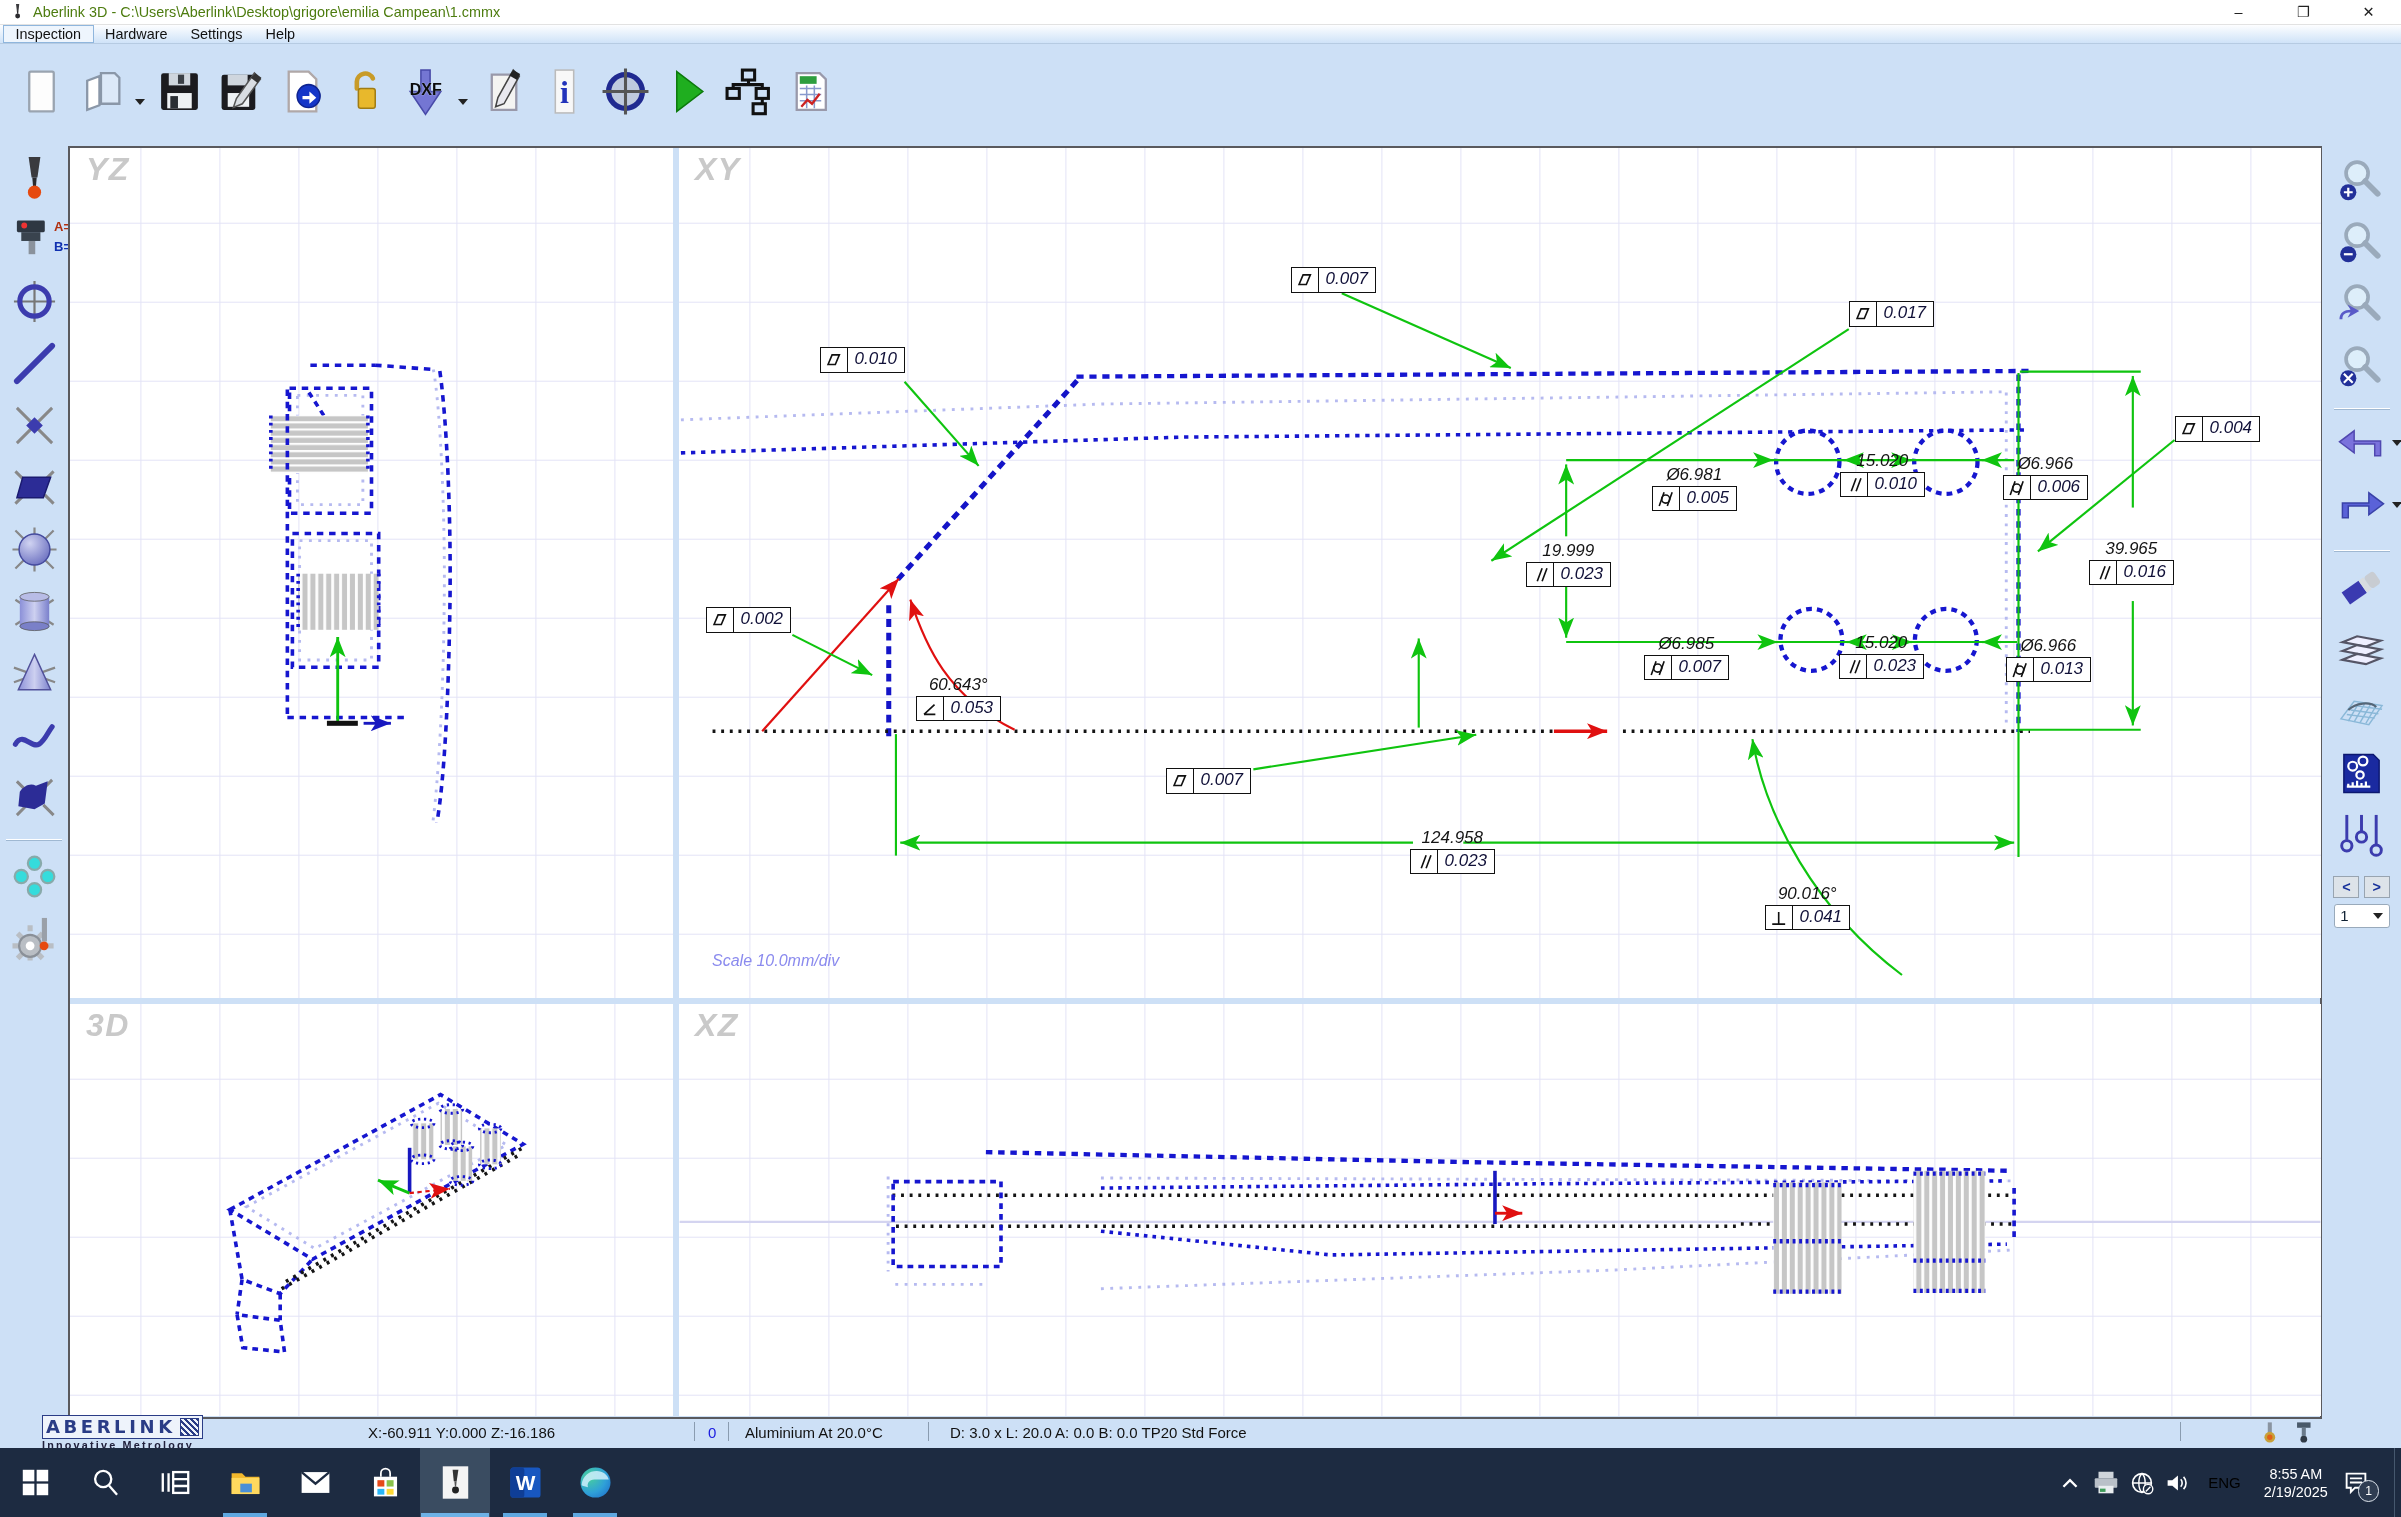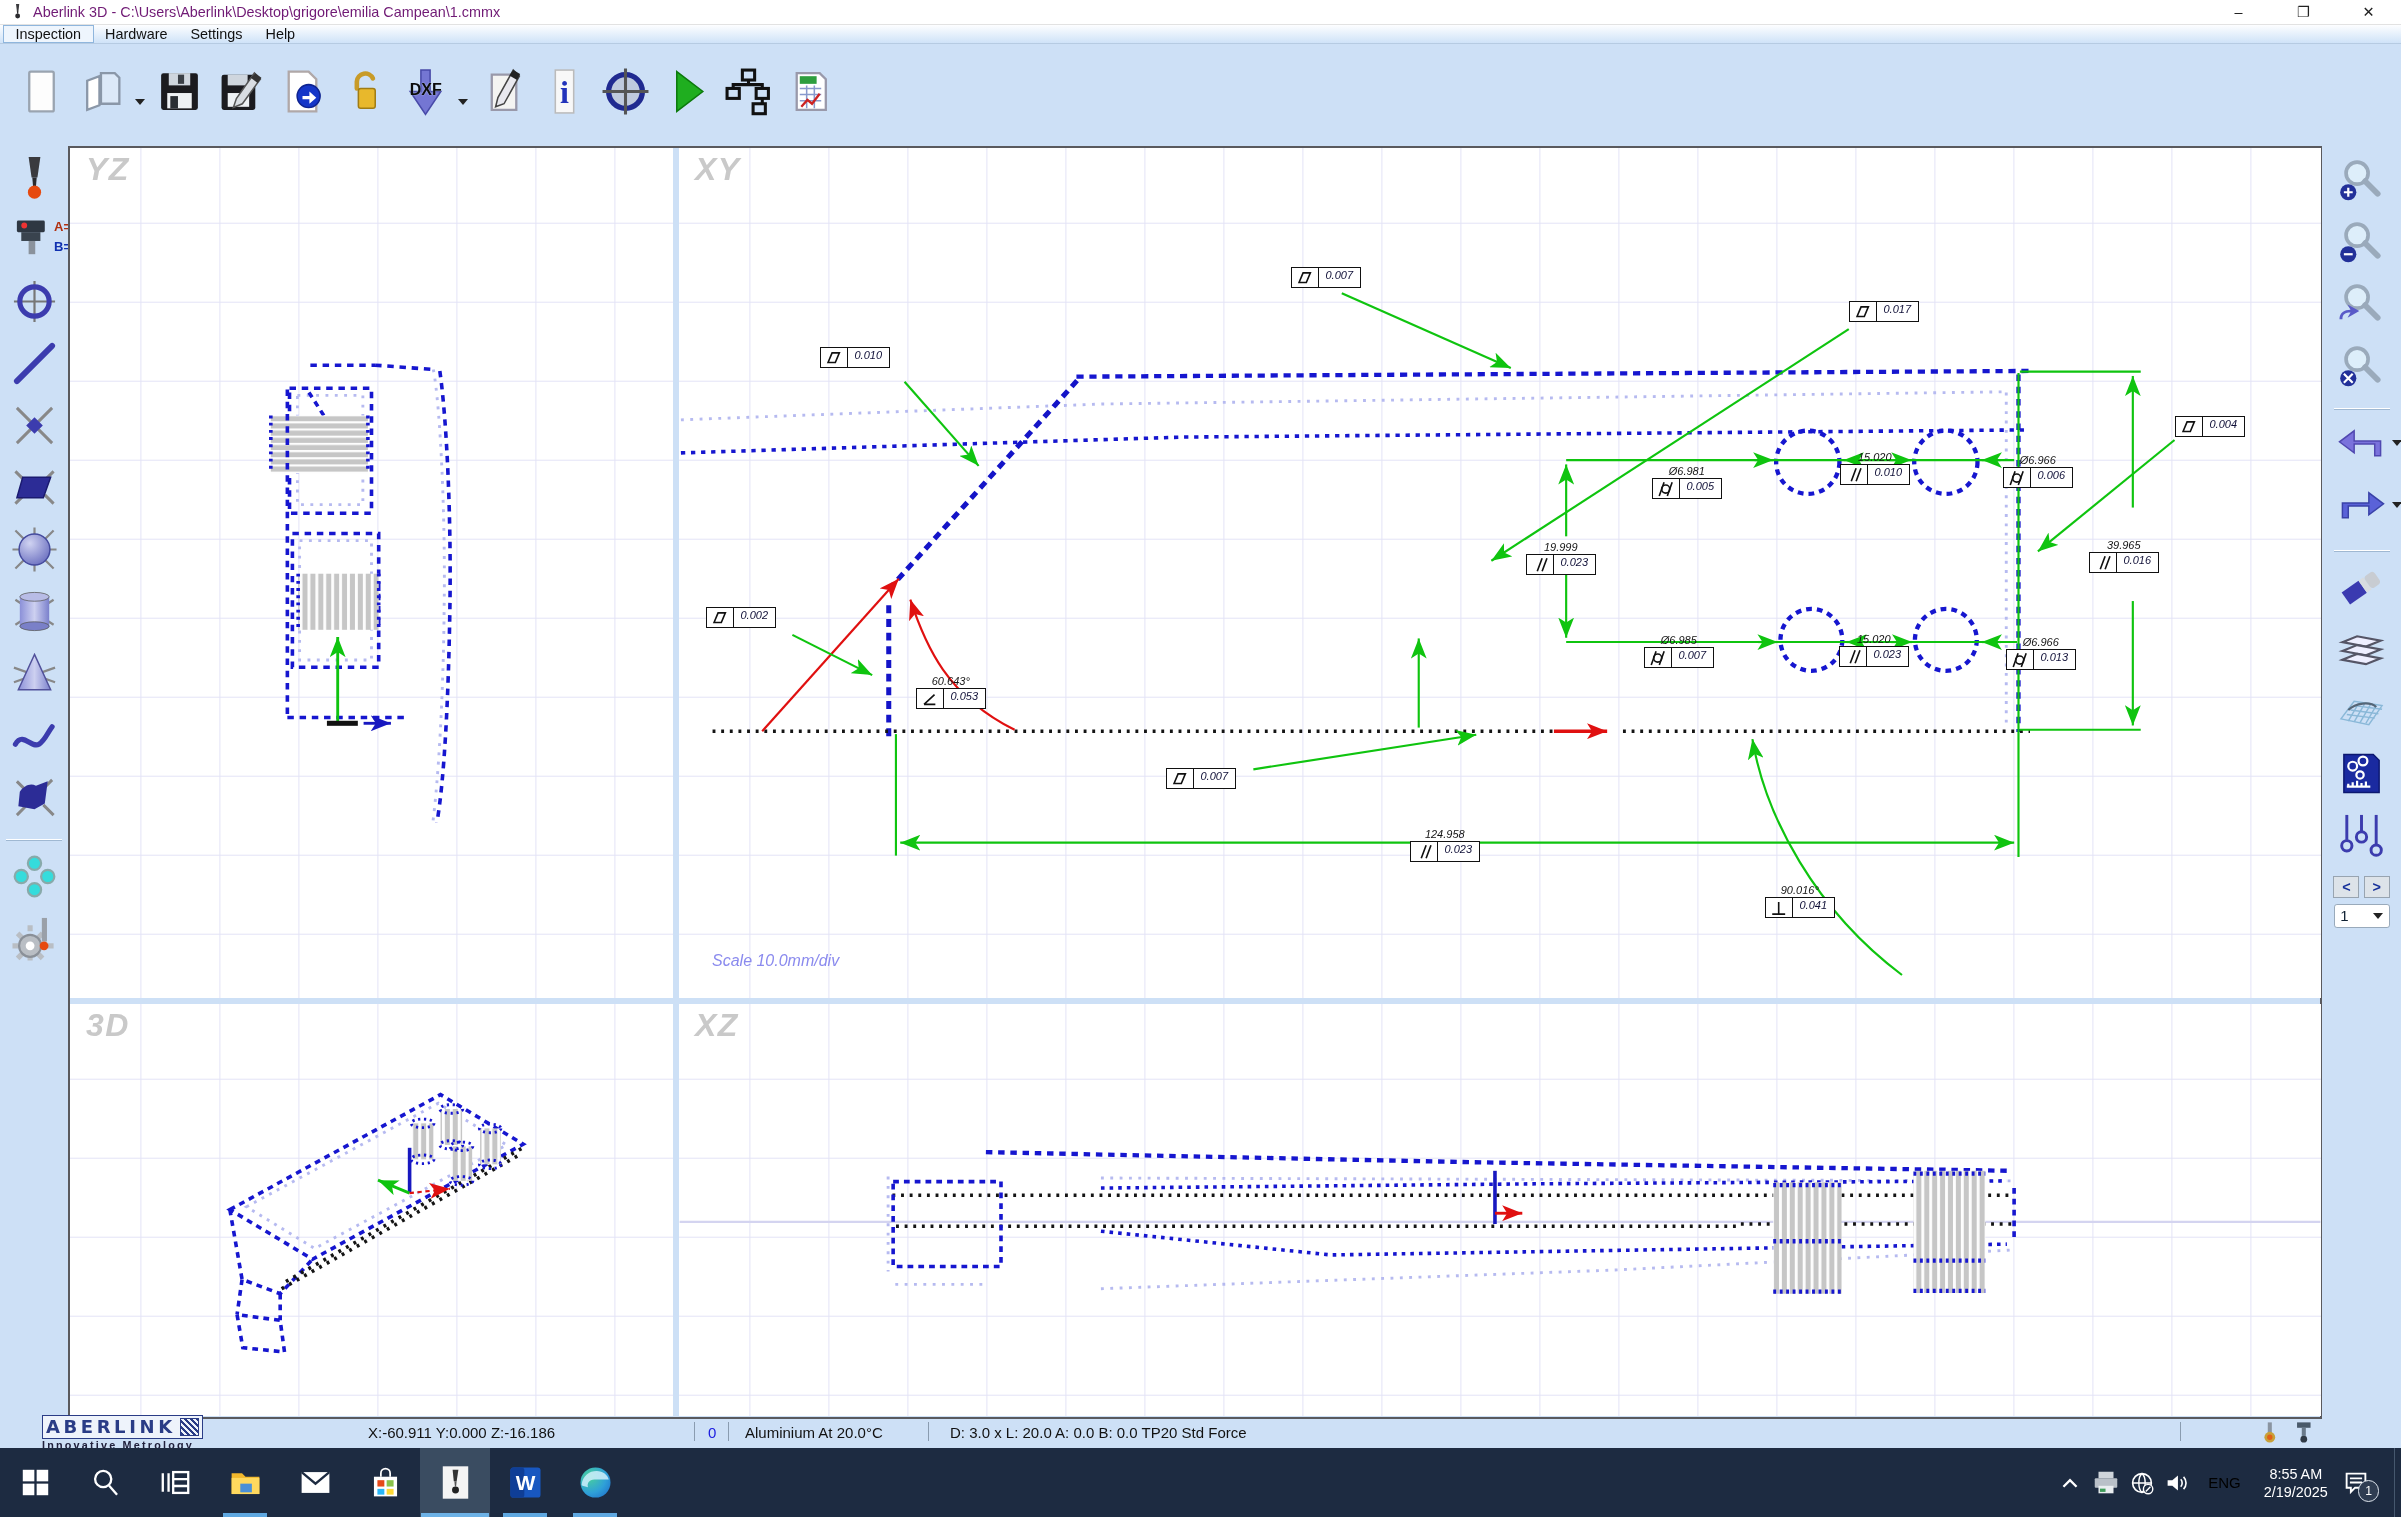--- a/index.html
+++ b/index.html
@@ -2,21 +2,21 @@
 <html style="font-size:11.5px"><head>
 <meta charset="utf-8">
 <style>
   html,body{margin:0;padding:0;background:#9aa7b4;}
   *{box-sizing:border-box;}
   .app{position:relative;width:2401px;height:1517px;background:#cde0f6;font-family:"Liberation Sans",sans-serif;overflow:hidden;}
 
   
   .titlebar{position:absolute;left:0;top:0;width:100%;height:24.5px;background:#ffffff;display:flex;align-items:center;border-bottom:0.7px solid #e2e2e2;}
   .titlebar .appico{width:17.3px;height:17.3px;margin:0 7.2px 0 8.6px;}
-  .titlebar .title{font-size:14.4px;color:#701a75;white-space:nowrap;text-align:right;}
+  .titlebar .title{font-size:14.4px;color:#4d7c0f;white-space:nowrap;text-align:right;}
   .winbtns{position:absolute;right:0;top:0;height:24.5px;display:flex;}
   .winbtn{width:65px;height:24.5px;display:flex;align-items:center;justify-content:center;font-size:14.4px;color:#222;}
   .menubar{position:absolute;left:0;top:24.5px;width:100%;height:19.4px;background:linear-gradient(#fdfeff,#cfe3f8);display:flex;align-items:stretch;padding-left:3px;border-bottom:0.7px solid #b6cbe2;}
   .menuitem{padding:0 11.5px;display:flex;align-items:center;font-size:14.4px;color:#111;}
   .menuitem.active{background:#eef5fd;border:0.7px solid #8fb6dd;}
 
   
   .toolbar{position:absolute;left:0;top:44px;width:100%;height:94px;background:#cde0f6;display:flex;align-items:center;padding-left:16px;}
   .tbtn{position:relative;width:50px;height:55px;margin-right:11.5px;display:flex;align-items:center;justify-content:center;}
   .tbtn svg{width:49px;height:49px;}
@@ -42,21 +42,21 @@
   .viewport{position:absolute;background:#fff;background-image:linear-gradient(#e3e3f6 1.4px,transparent 1.4px),linear-gradient(90deg,#e3e3f6 1.4px,transparent 1.4px);background-size:79px 79px;background-position:-8.6px -4.3px;overflow:hidden;font-style:italic;}
   .vp-yz{left:0;top:0;width:603px;height:850px;}
   .vp-xy{left:609px;top:0;width:1642px;height:850px;}
   .vp-3d{left:0;top:856px;width:603px;height:412px;}
   .vp-xz{left:609px;top:856px;width:1642px;height:412px;}
   .vplabel{position:absolute;left:16px;top:2.9px;font-size:32px;font-weight:bold;color:#c9c9c9;letter-spacing:1.4px;}
   .scalenote{position:absolute;left:33px;top:804px;font-size:16px;color:#8a8aee;}
   .vp-svg{position:absolute;left:0;top:0;}
 
   
-  .dim{position:absolute;display:flex;flex-direction:column;align-items:center;width:max-content;font-size:11px;color:#0a0a28;}
+  .dim{position:absolute;display:flex;flex-direction:column;align-items:center;width:max-content;font-size:17px;color:#0a0a28;}
   .dim .nom{white-space:nowrap;color:#141414;margin-bottom:0.7px;}
   .dim .dbox{display:flex;background:#fff;border:1.4px solid #111;}
   .dim .sym{width:27px;display:flex;align-items:center;justify-content:center;border-right:1.4px solid #111;}
   .dim .sym svg{width:19.4px;height:19.4px;}
   .dim .sym path{stroke:#111;stroke-width:2;fill:none;}
   .dim .val{padding:1.4px 6.5px 2.2px;white-space:nowrap;color:#101038;}
 
   
   .statusbar{position:absolute;left:0;top:1419px;width:100%;height:29.5px;background:#cde0f6;font-size:15px;color:#111;}
   .sb{position:absolute;top:5px;white-space:nowrap;}

